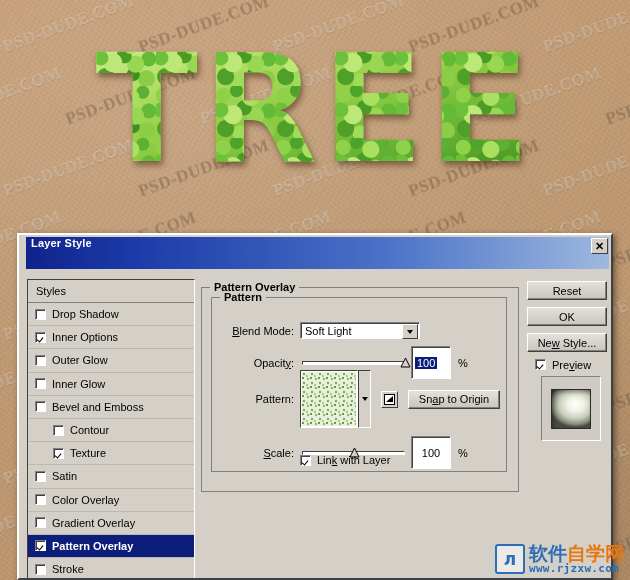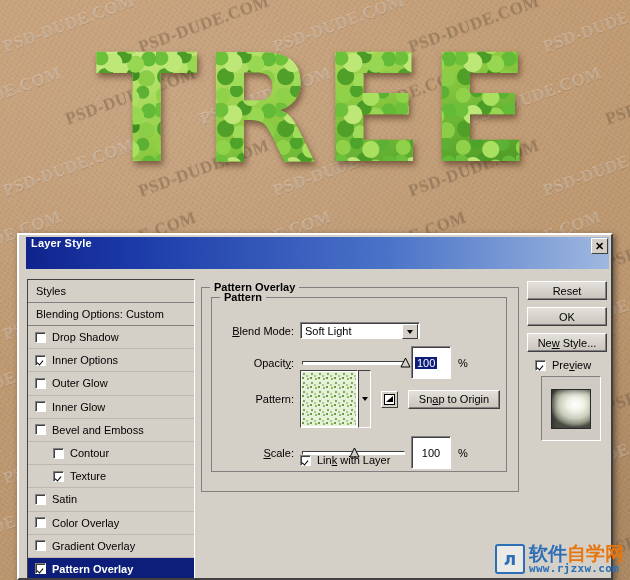--- a/index.html
+++ b/index.html
@@ -215,21 +215,21 @@
     background:linear-gradient(180deg,#e4e1dc,#c9c4bc);
     border:1px solid #fff;border-right-color:#404040;border-bottom-color:#404040;
     box-shadow:inset -1px -1px 0 #808080;
     font-size:11px;color:#000;display:flex;align-items:center;justify-content:center;
     box-sizing:border-box;cursor:pointer;
   }
 
   
   #right{position:absolute;left:508px;top:12px;width:80px;}
   #right .btn{width:80px;height:19px;margin-bottom:7px;}
-  #prevrow{display:flex;align-items:center;font-size:11px;margin:1px 0 5px 8px;}
+  #prevrow{display:flex;align-items:flex-start;font-size:11px;margin:1px 0 5px 8px;}
   #previewbox{
     margin-left:14px;width:60px;height:65px;background:#cfcbc4;
     border-top:1px solid #808080;border-left:1px solid #808080;
     border-right:1px solid #fff;border-bottom:1px solid #fff;
     display:flex;align-items:center;justify-content:center;
     box-sizing:border-box;
   }
   #previewthumb{
     width:38px;height:38px;
     background:
@@ -324,23 +324,20 @@
     <div class="t">Layer Style</div>
     <div id="closebtn">✕</div>
   </div>
 
   <div id="body">
 
     <div id="styleslist">
       <div class="st-hdr">
         <span>Styles</span>
       </div>
-      <div class="st-hdr">
-        <span>Blending Options: Custom</span>
-      </div>
       <div id="style-rows">
           <div class="st-row">
             <span class="cb"></span>
             <span>Drop Shadow</span>
           </div>
           <div class="st-row">
             <span class="cb on"></span>
             <span>Inner Options</span>
           </div>
           <div class="st-row">

